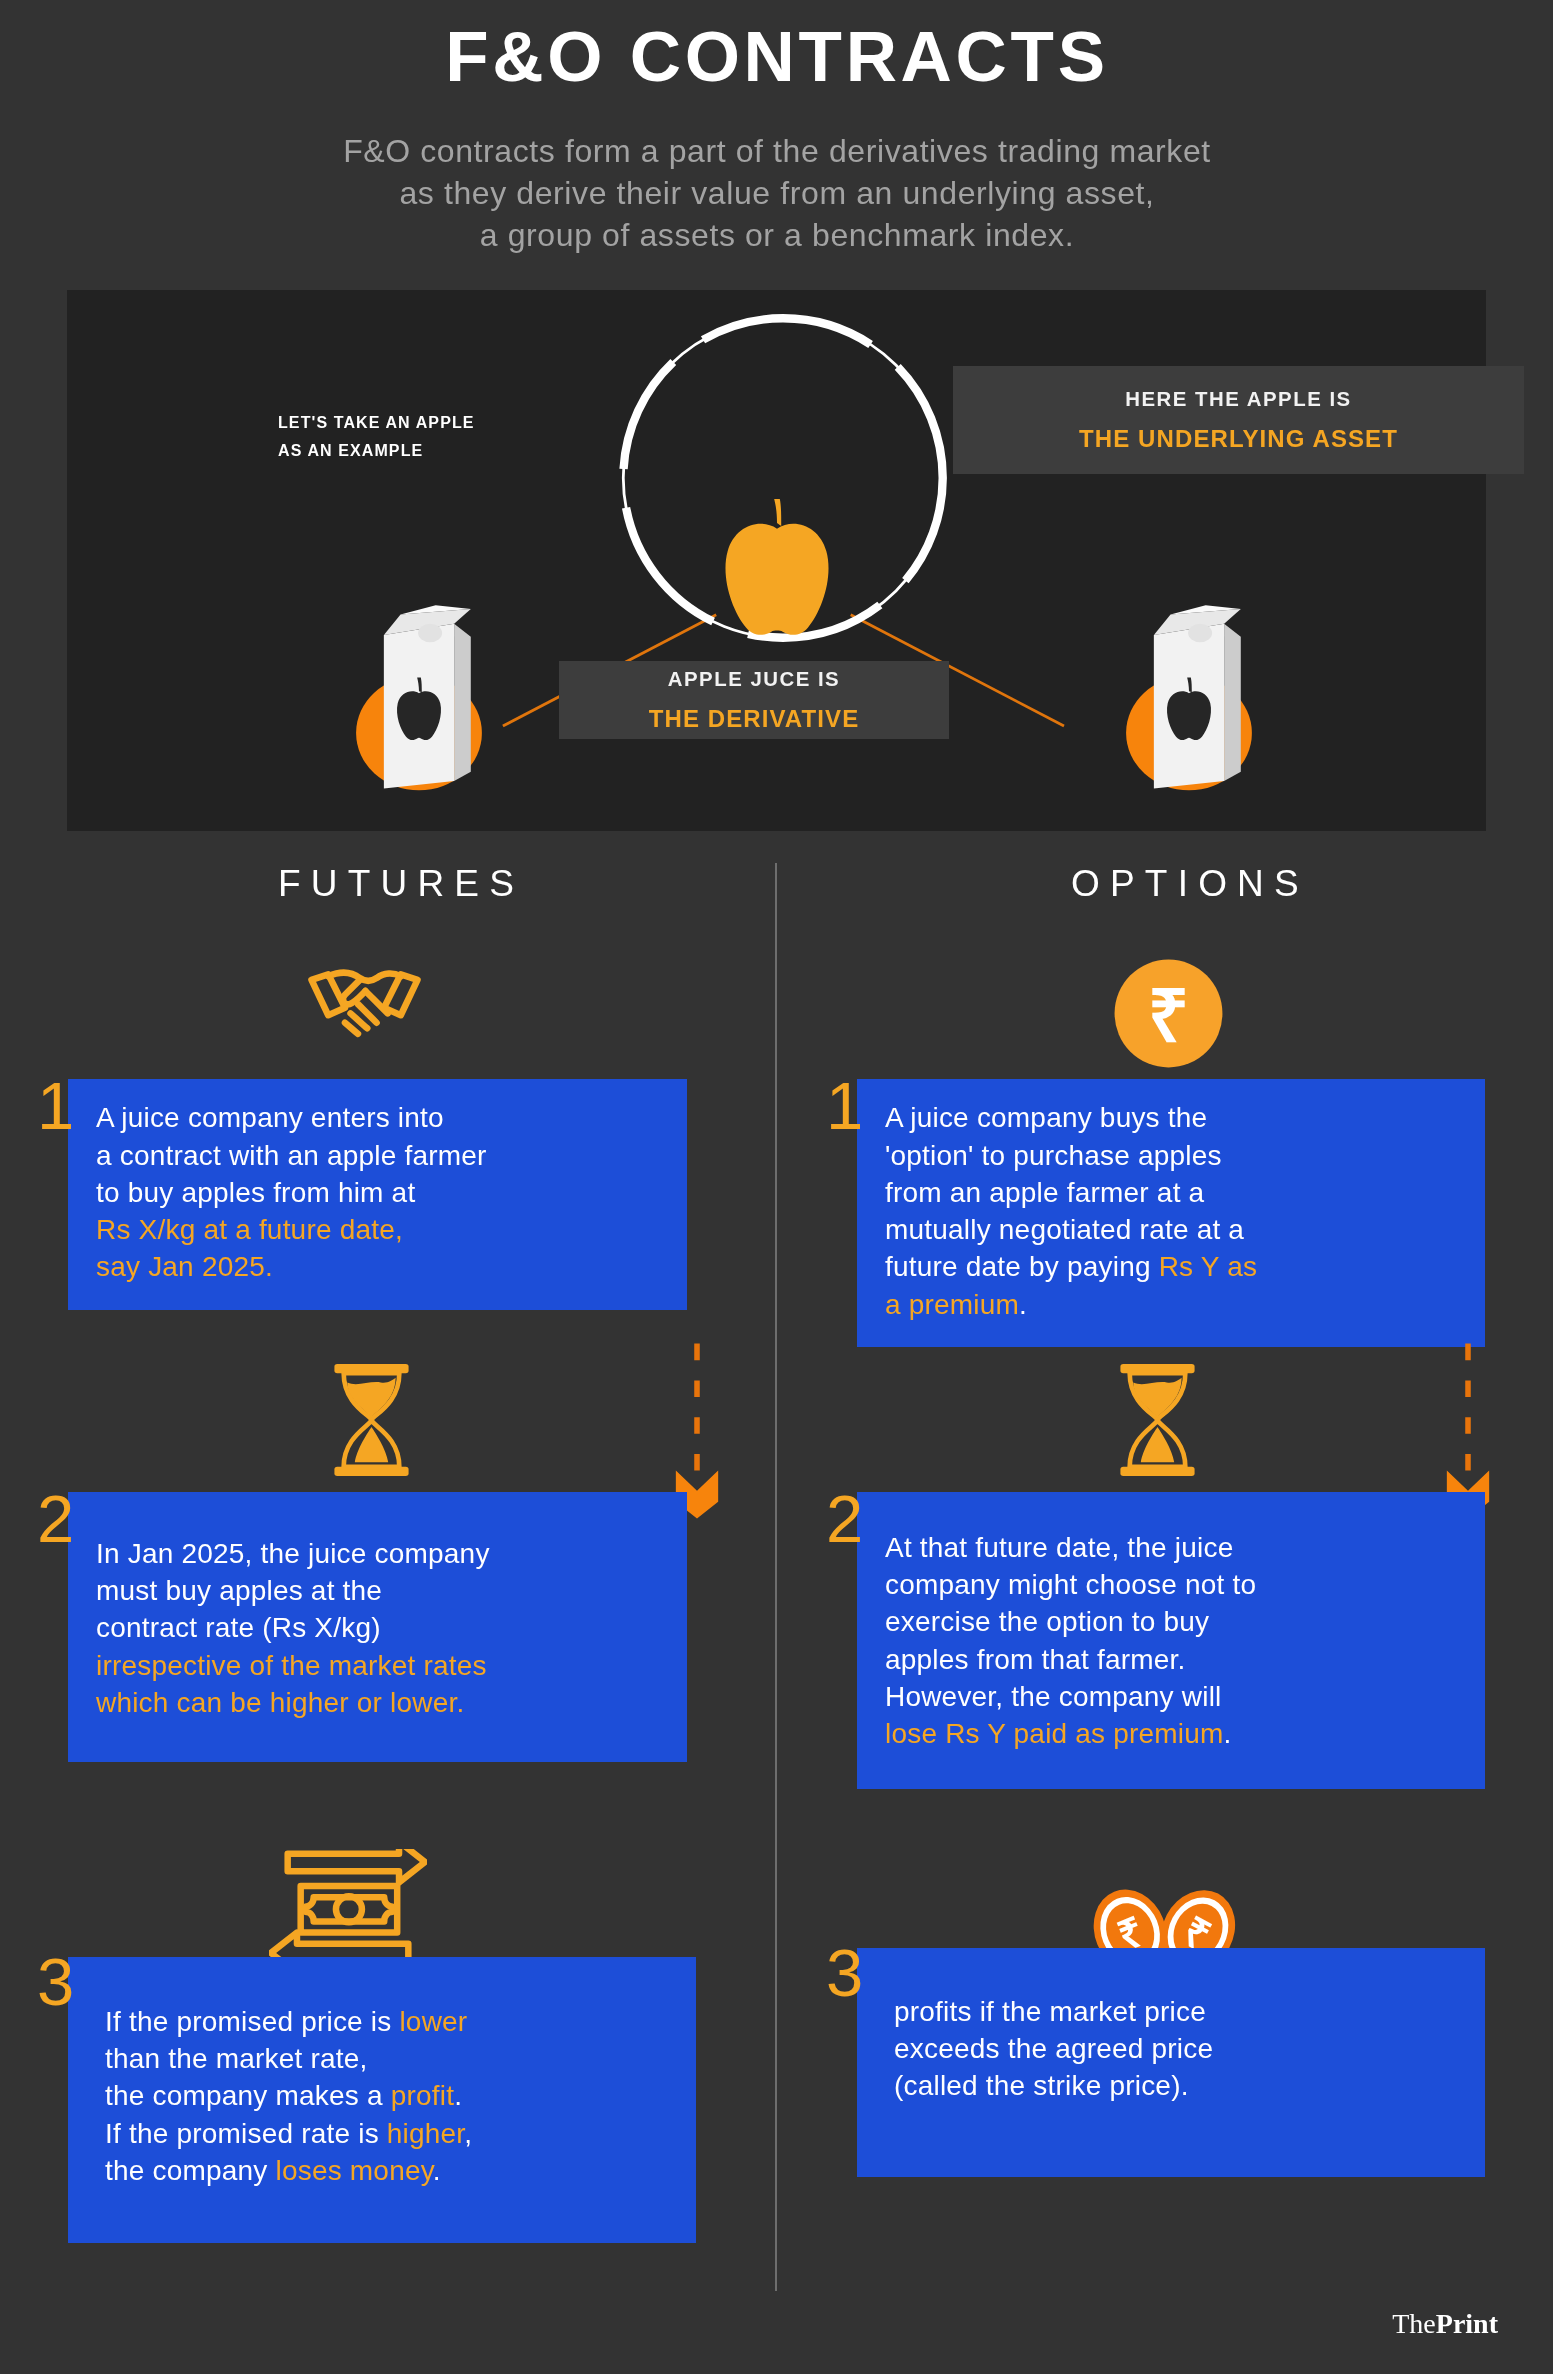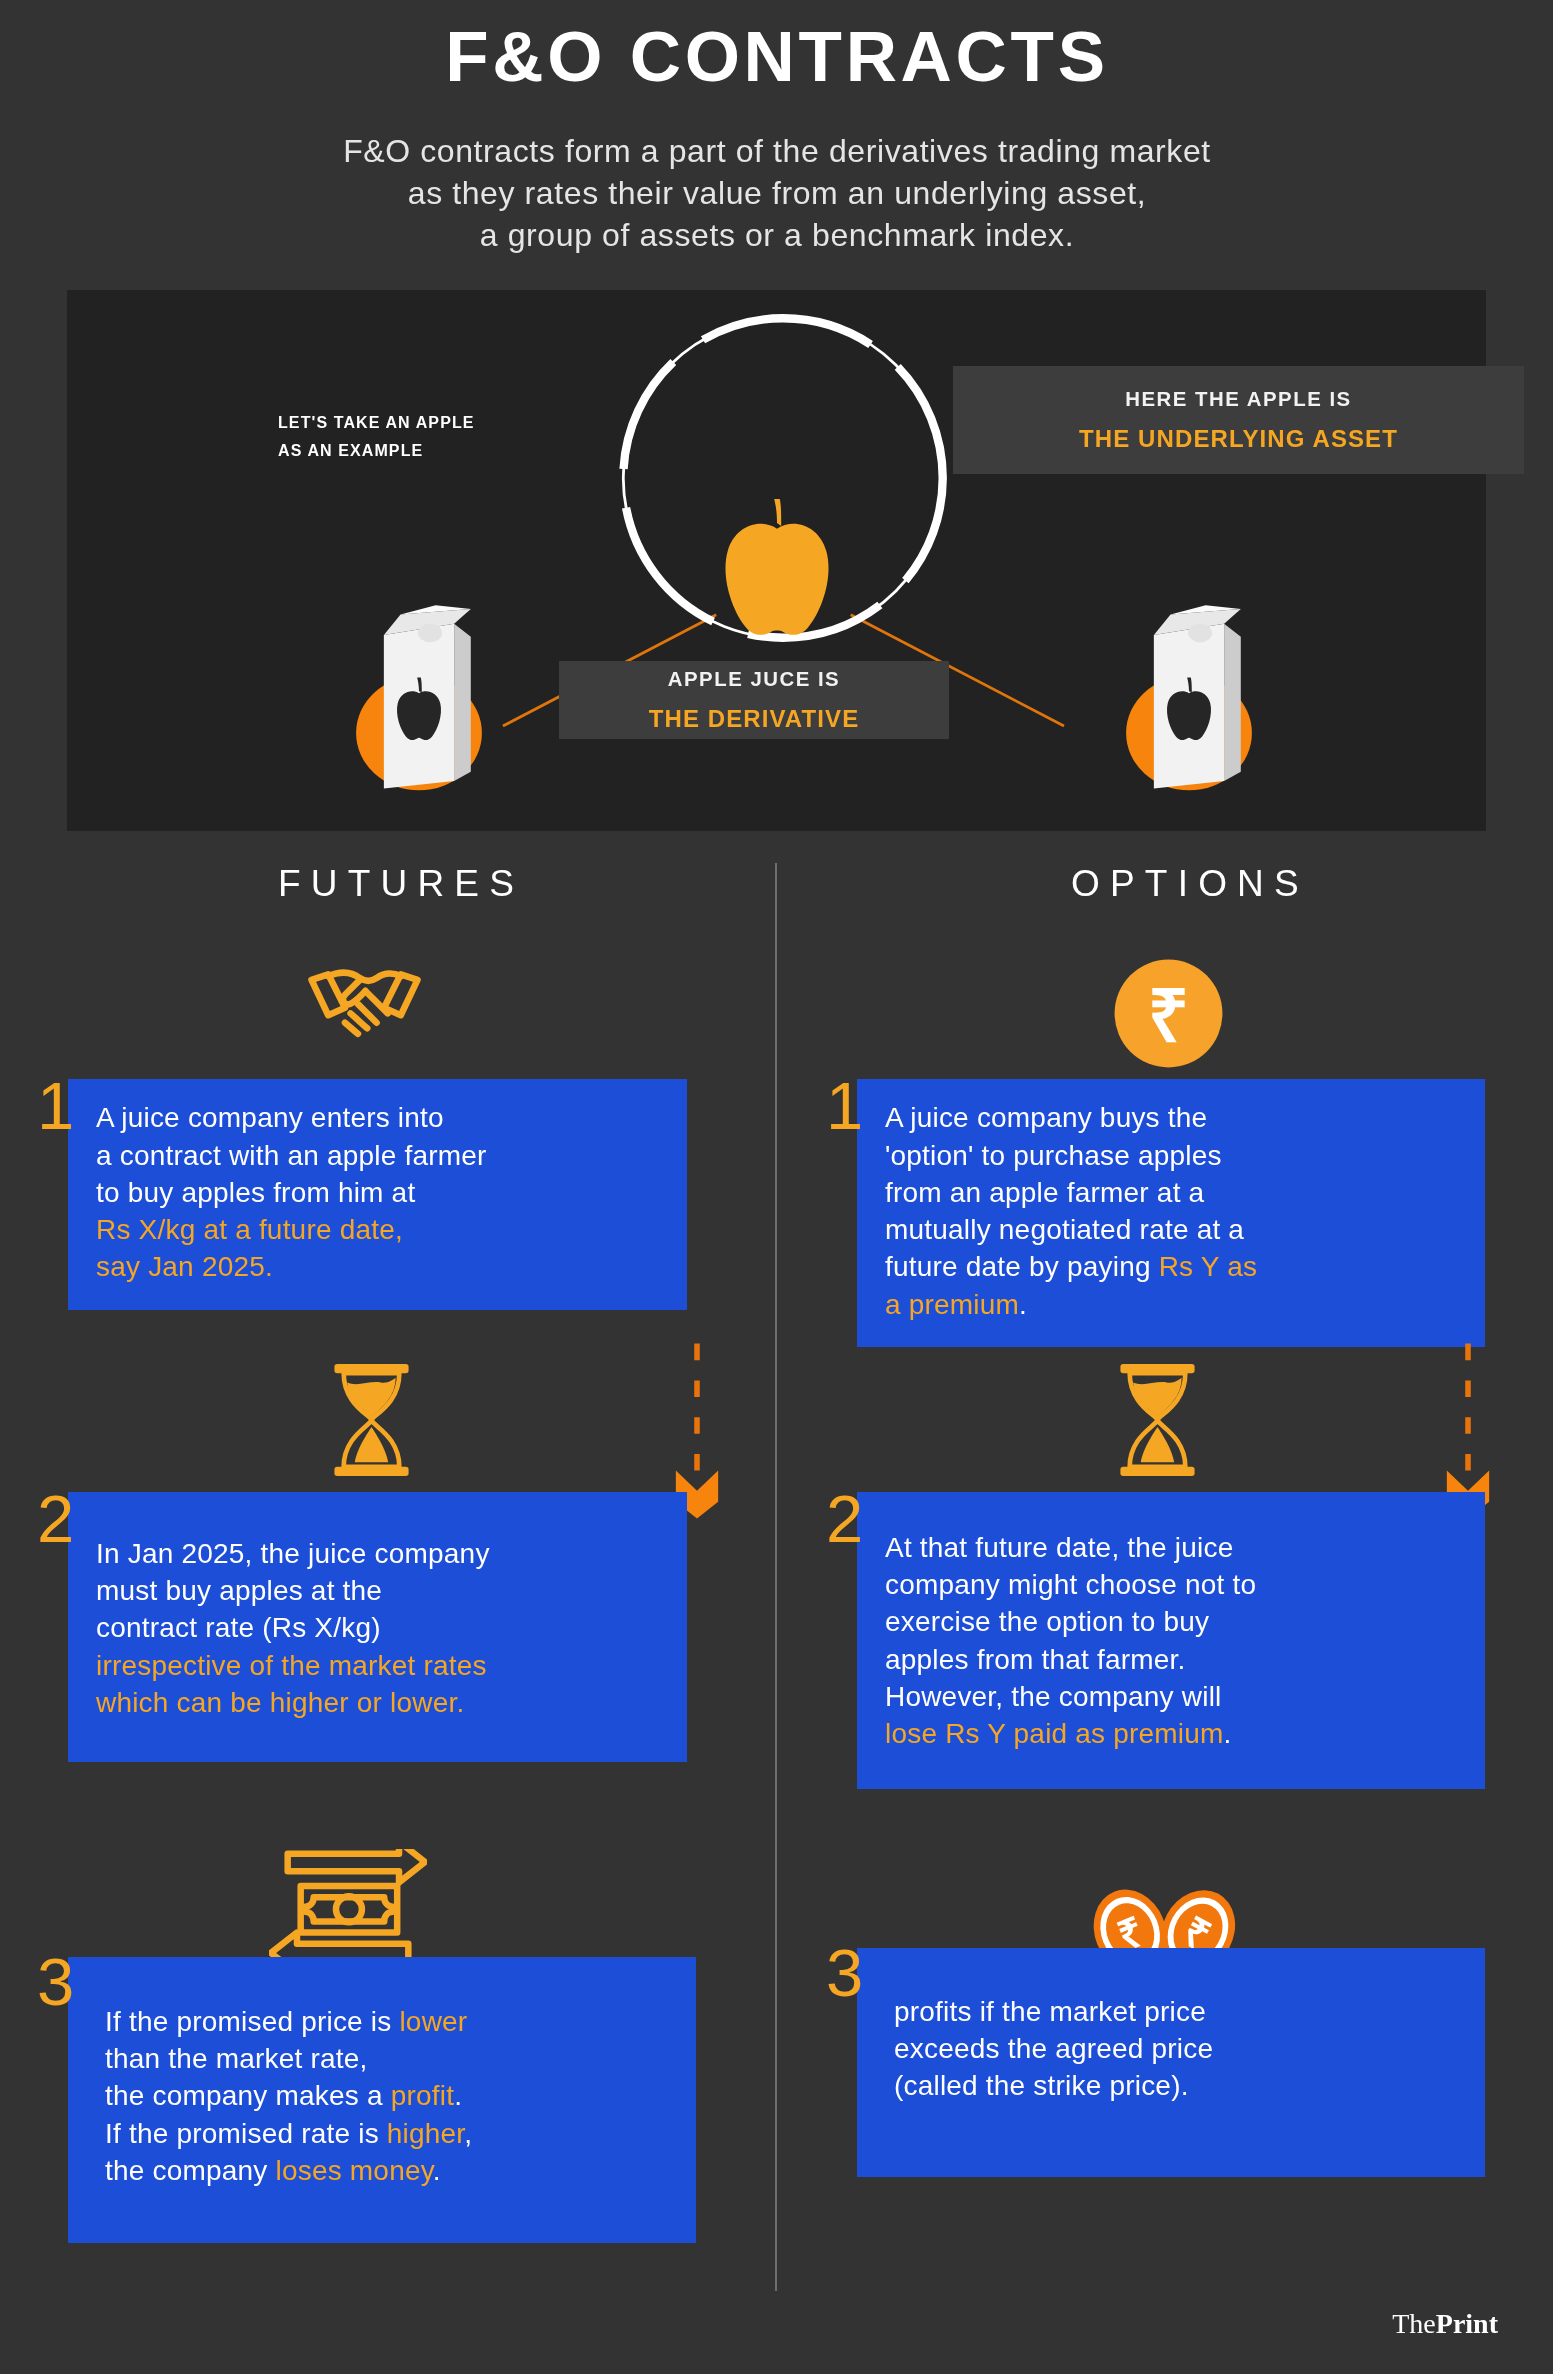--- a/index.html
+++ b/index.html
@@ -14,21 +14,21 @@
 
   
   .header { padding-top:20.4px; text-align:center; }
   .main-title {
     font-family:"Liberation Sans Narrow","Liberation Sans",sans-serif;
     font-size:71px; font-weight:700; letter-spacing:3.7px;
     color:#ffffff; line-height:1.05;
   }
   .subtitle {
     margin-top:35px;
-    font-size:32px; color:#e5e5e5; line-height:1.32;
+    font-size:32px; color:#a3a3a3; line-height:1.32;
     letter-spacing:0.6px; font-weight:400;
   }
   .subtitle div { white-space:nowrap; }
 
   
   .diagram {
     position:absolute; left:67px; top:290px;
     width:1419px; height:541px;
     background:#222222;
   }
@@ -102,21 +102,21 @@
   }
   .print-logo b { font-weight:700; }
 </style>
 </head>
 <body>
 
 <div class="header">
   <div class="main-title">F&amp;O CONTRACTS</div>
   <div class="subtitle">
     <div>F&amp;O contracts form a part of the derivatives trading market</div>
-    <div>as they rates their value from an underlying asset,</div>
+    <div>as they derive their value from an underlying asset,</div>
     <div>a group of assets or a benchmark index.</div>
   </div>
 </div>
 
 <div class="diagram">
 
   <svg class="connector-svg" viewBox="0 0 1530 583">
     <line x1="700" y1="350" x2="470" y2="470" stroke="#e0750c" stroke-width="3"></line>
     <line x1="845" y1="350" x2="1075" y2="470" stroke="#e0750c" stroke-width="3"></line>
   </svg>

